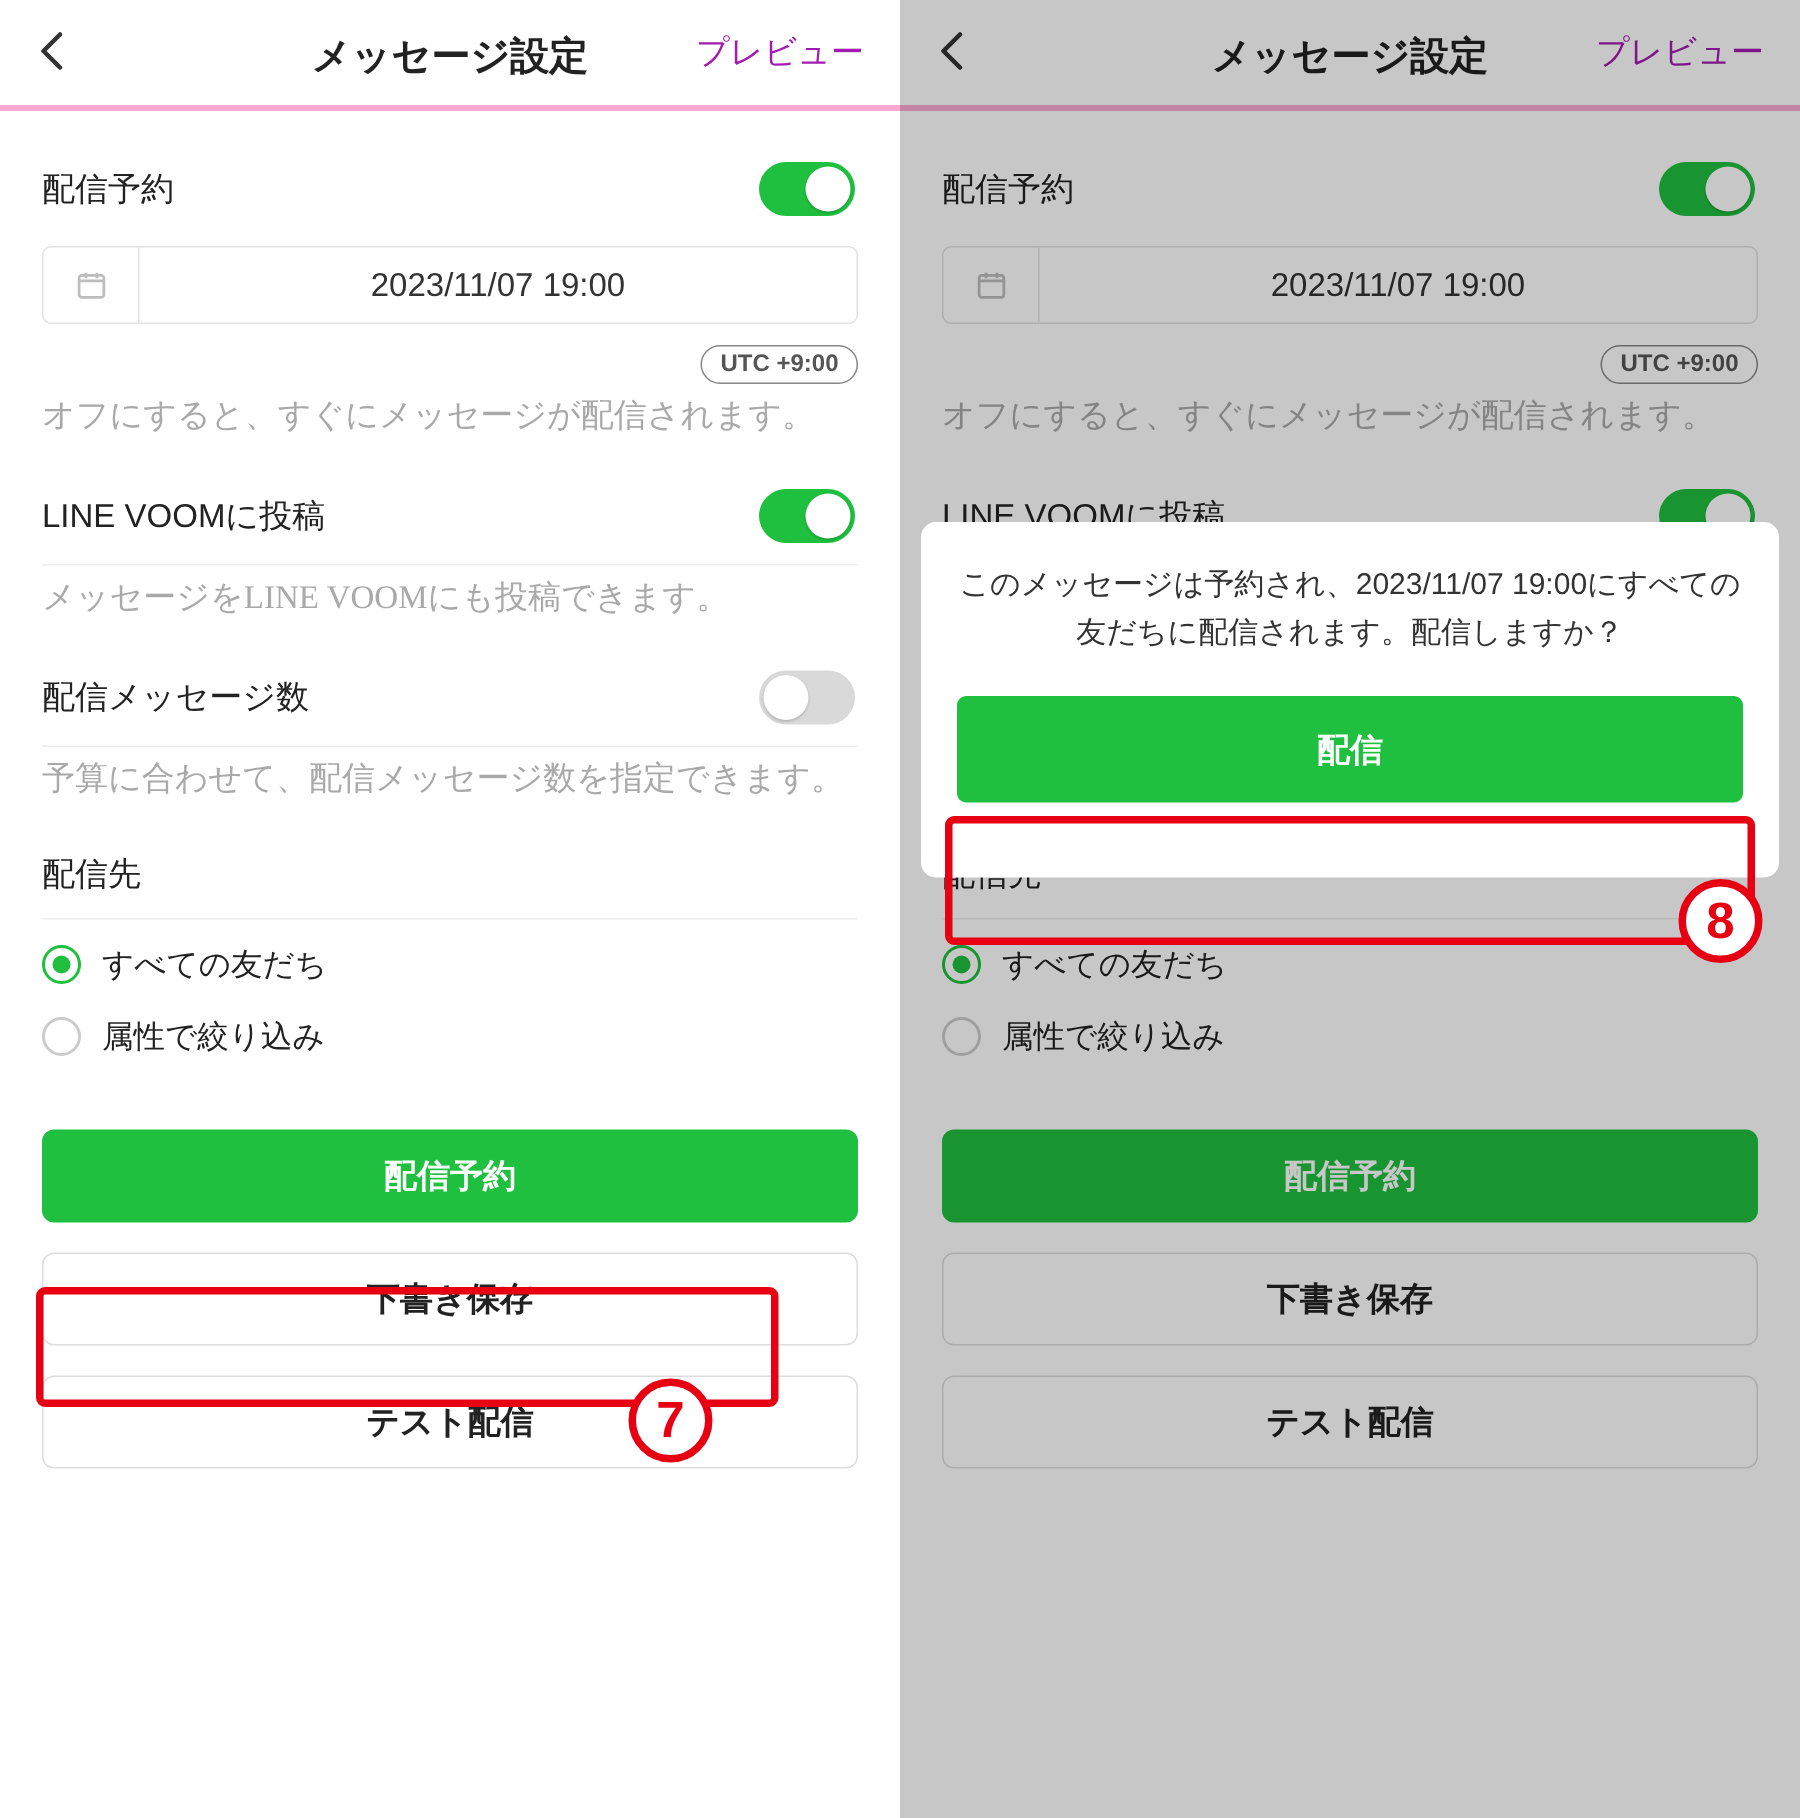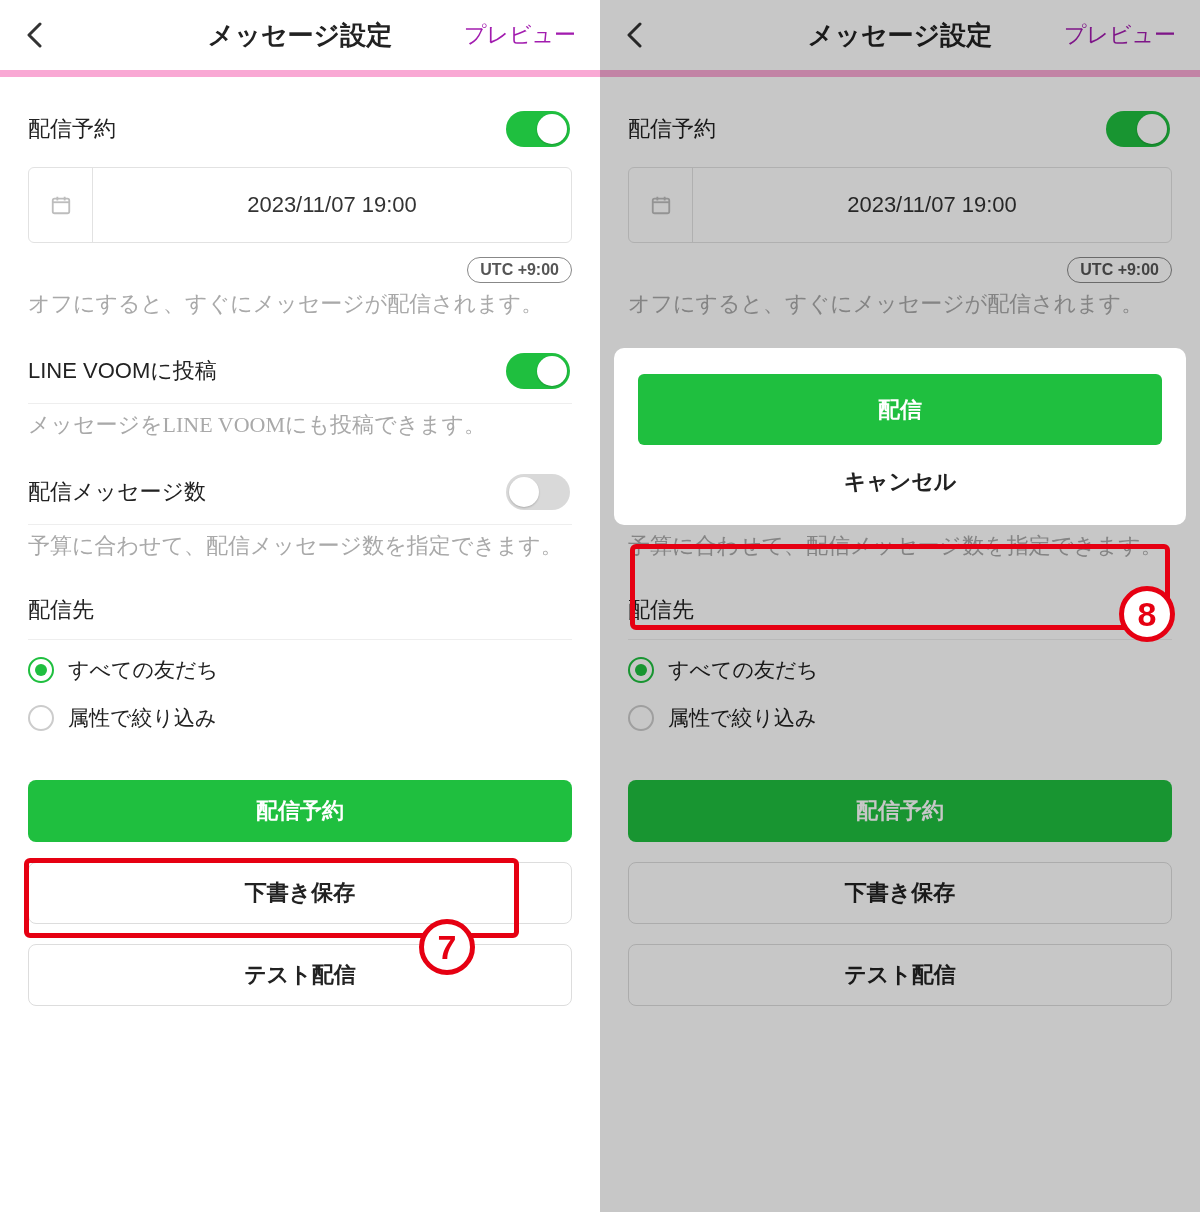--- a/index.html
+++ b/index.html
@@ -20,24 +20,24 @@
   .panel.right-panel::after {
     content: "";
     position: absolute;
     inset: 0;
     background: rgba(0,0,0,0.22);
     z-index: 5;
     pointer-events: none;
   }
   .header {
     display: flex;
-    align-items: center;
+    align-items: flex-start;
     justify-content: space-between;
     padding: 20px 24px 20px 20px;
-    border-bottom: 7px solid #f9a8d4;
+    border-bottom: 4px solid #f9a8d4;
     position: relative;
     gap: 40px;
   }
   .back-chevron {
     width: 28px;
     height: 28px;
     display: flex;
     align-items: center;
     justify-content: center;
     color: #333;
@@ -85,21 +85,21 @@
     top: 3px;
     box-shadow: 0 1px 2px rgba(0,0,0,0.2);
   }
   .toggle.on .knob { right: 3px; }
   .toggle.off .knob { left: 3px; }
   .dt-wrapper {
     border: 1px solid #e2e2e2;
     border-radius: 6px;
     display: flex;
     align-items: stretch;
-    height: 76px;
+    height: 52px;
     margin-top: 6px;
   }
   .dt-icon {
     width: 64px;
     display: flex;
     align-items: center;
     justify-content: center;
     border-right: 1px solid #e2e2e2;
     color: #bdbdbd;
   }
@@ -412,19 +412,19 @@
     </div>
   </div>
 
   <div class="action-buttons">
     <div class="btn btn-primary">配信予約</div>
     <div class="btn btn-outline">下書き保存</div>
     <div class="btn btn-outline">テスト配信</div>
   </div>
 
   <div class="dialog">
+    <div class="dialog-body">このメッセージは予約され、2023/11/07 19:00にすべての友だちに配信されます。配信しますか？</div>
     <div class="dialog-btn-primary">配信</div>
-    <div class="dialog-btn-cancel">キャンセル</div>
   </div>
 
   <div class="highlight-box" style="left:30px; top:544px; width:540px; height:86px;"></div>
   <div class="highlight-badge" style="left:519px; top:586px;">8</div>
 </div>
 
 </body></html>

